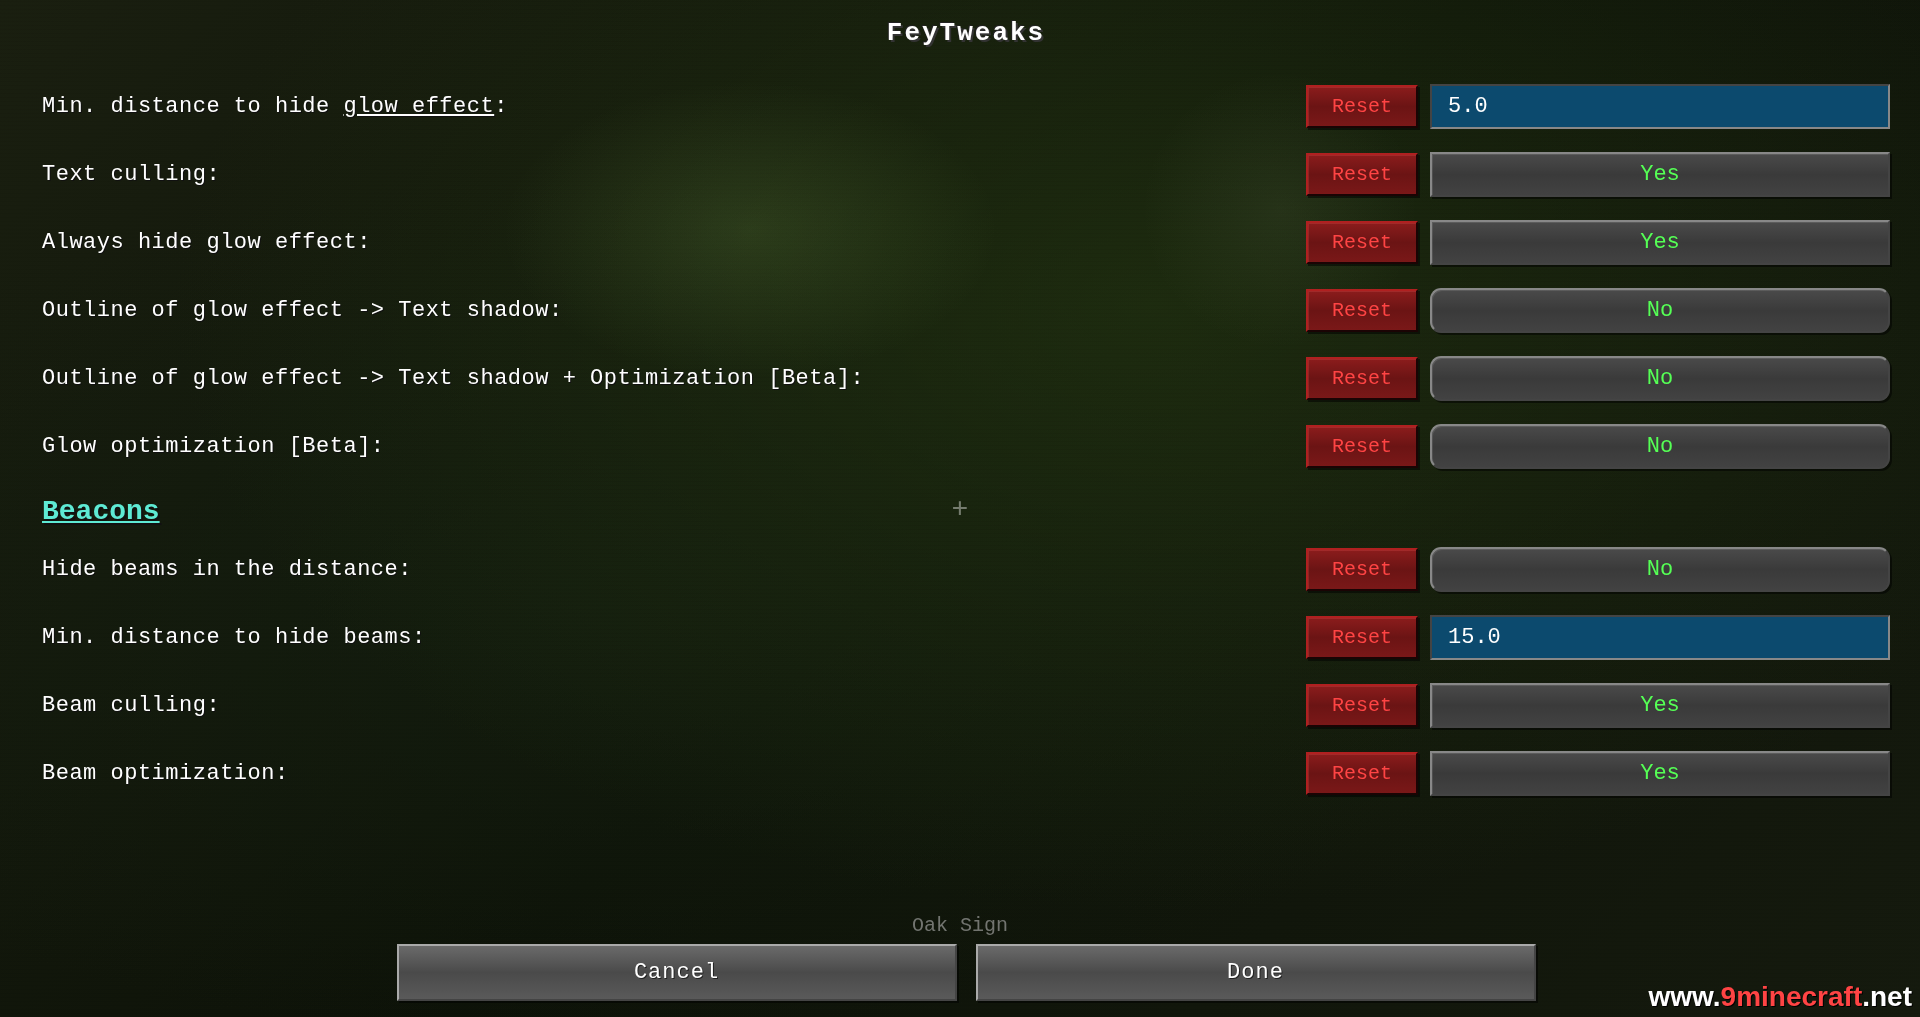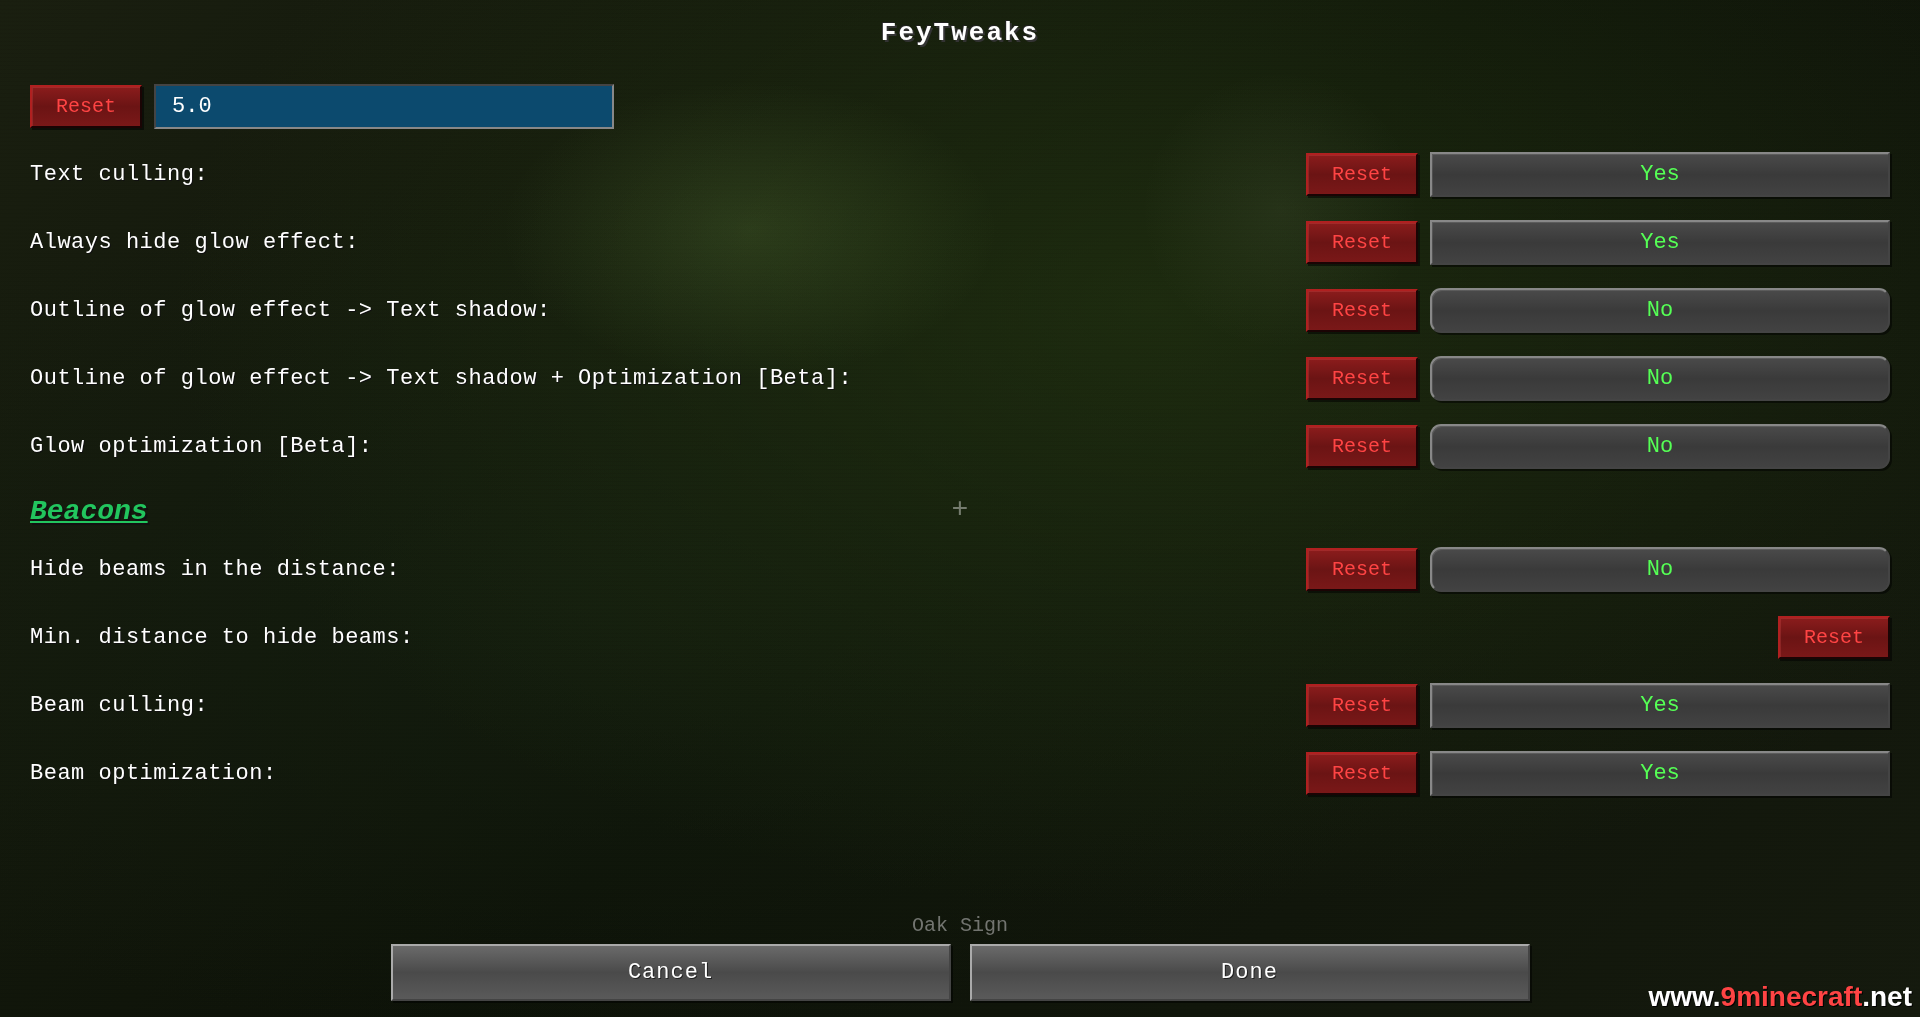--- a/index.html
+++ b/index.html
@@ -40,20 +40,21 @@
       z-index: 1;
     }
 
     .container {
       position: relative;
       z-index: 2;
       width: 1920px;
       height: 1017px;
       display: flex;
       flex-direction: column;
+      padding-left: 12px;
     }
 
     
     .title-bar {
       text-align: center;
       padding: 18px 0 14px;
       color: #ffffff;
       font-size: 26px;
       font-weight: bold;
       letter-spacing: 2px;
@@ -144,27 +145,26 @@
       border: 2px solid #888;
       border-top-color: #444;
       border-left-color: #444;
       color: #ffffff;
       outline: none;
     }
 
     
     .section-header {
       padding: 16px 0 8px;
-      color: #22c55e;
+      color: #5eead4;
       font-size: 28px;
       font-weight: bold;
       text-decoration: underline;
       font-family: 'Courier New', monospace;
       text-shadow: 2px 2px 0 #111;
-      font-style: italic;
     }
 
     
     .crosshair {
       position: absolute;
       top: 50%;
       left: 50%;
       transform: translate(-50%, -50%);
       color: rgba(255,255,255,0.4);
       font-size: 28px;
@@ -258,20 +258,23 @@
 <div class="glow-bg"></div>
 <div class="right-panel-hint"></div>
 
 <div class="container">
 
   <div class="title-bar">FeyTweaks</div>
 
   <div class="settings-list">
 
     <div class="setting-row">
+      <div class="setting-label">
+        Min. distance to hide <span style="text-decoration:underline;">glow effect</span>:
+      </div>
       <div class="setting-controls">
         <button class="reset-btn">Reset</button>
         <input class="value-input" type="text" value="5.0" style="">
       </div>
     </div>
 
     <div class="setting-row">
       <div class="setting-label">Text culling:</div>
       <div class="setting-controls">
         <button class="reset-btn">Reset</button>
@@ -318,20 +321,21 @@
       <div class="setting-controls">
         <button class="reset-btn">Reset</button>
         <button class="value-btn no">No</button>
       </div>
     </div>
 
     <div class="setting-row">
       <div class="setting-label">Min. distance to hide beams:</div>
       <div class="setting-controls">
         <button class="reset-btn">Reset</button>
+        <input class="value-input" type="text" value="15.0" style="">
       </div>
     </div>
 
     <div class="setting-row">
       <div class="setting-label">Beam culling:</div>
       <div class="setting-controls">
         <button class="reset-btn">Reset</button>
         <button class="value-btn yes">Yes</button>
       </div>
     </div>

